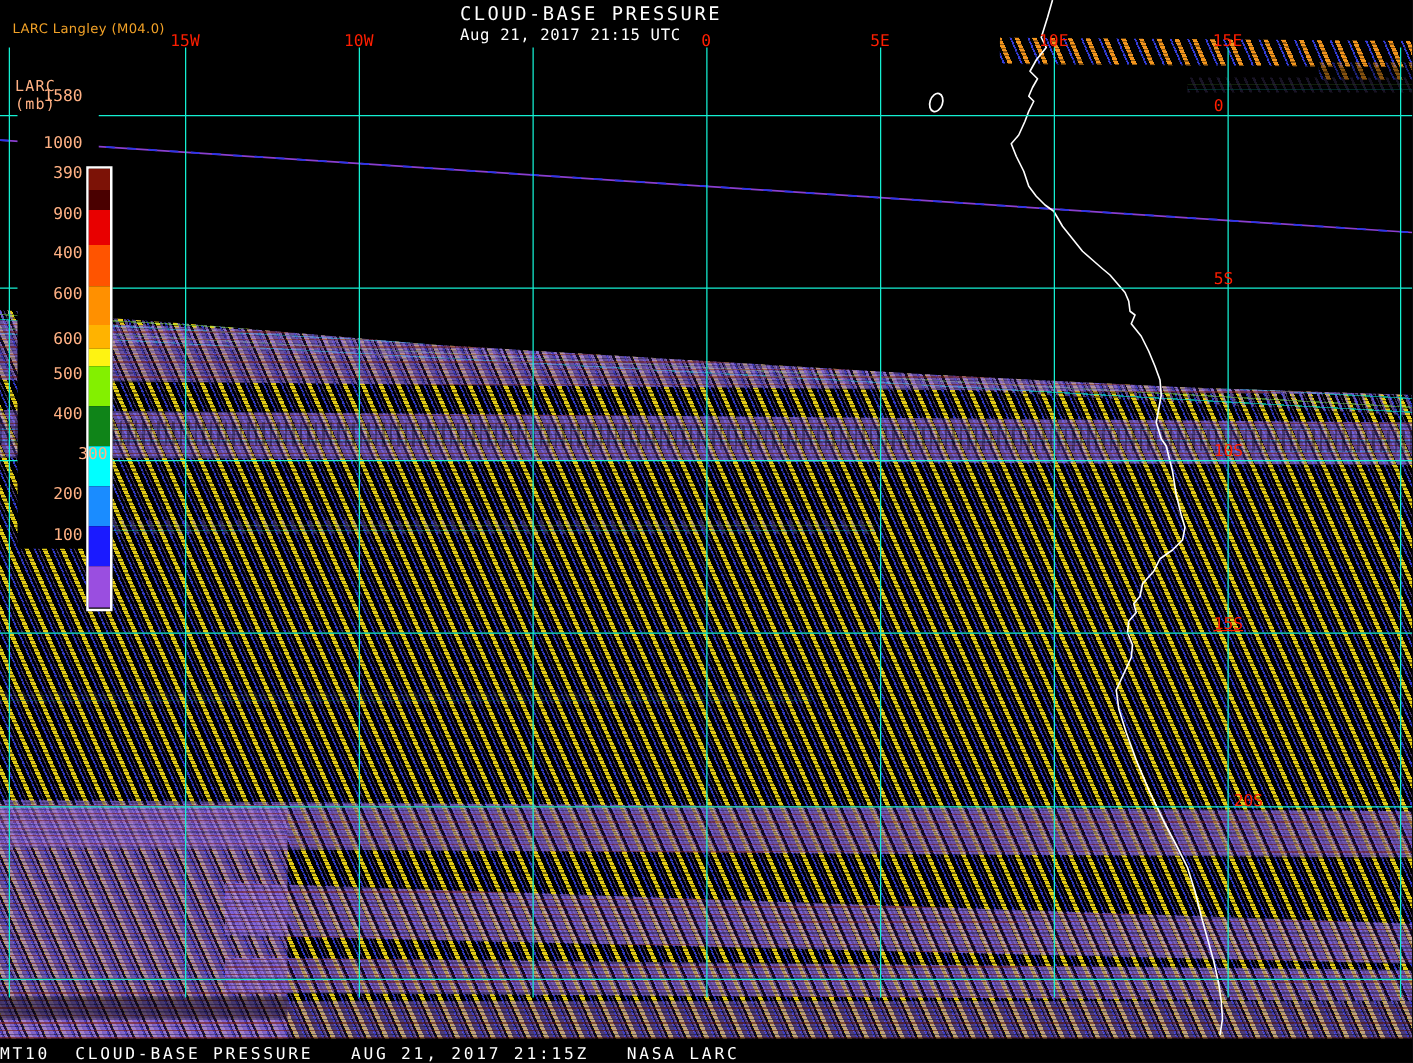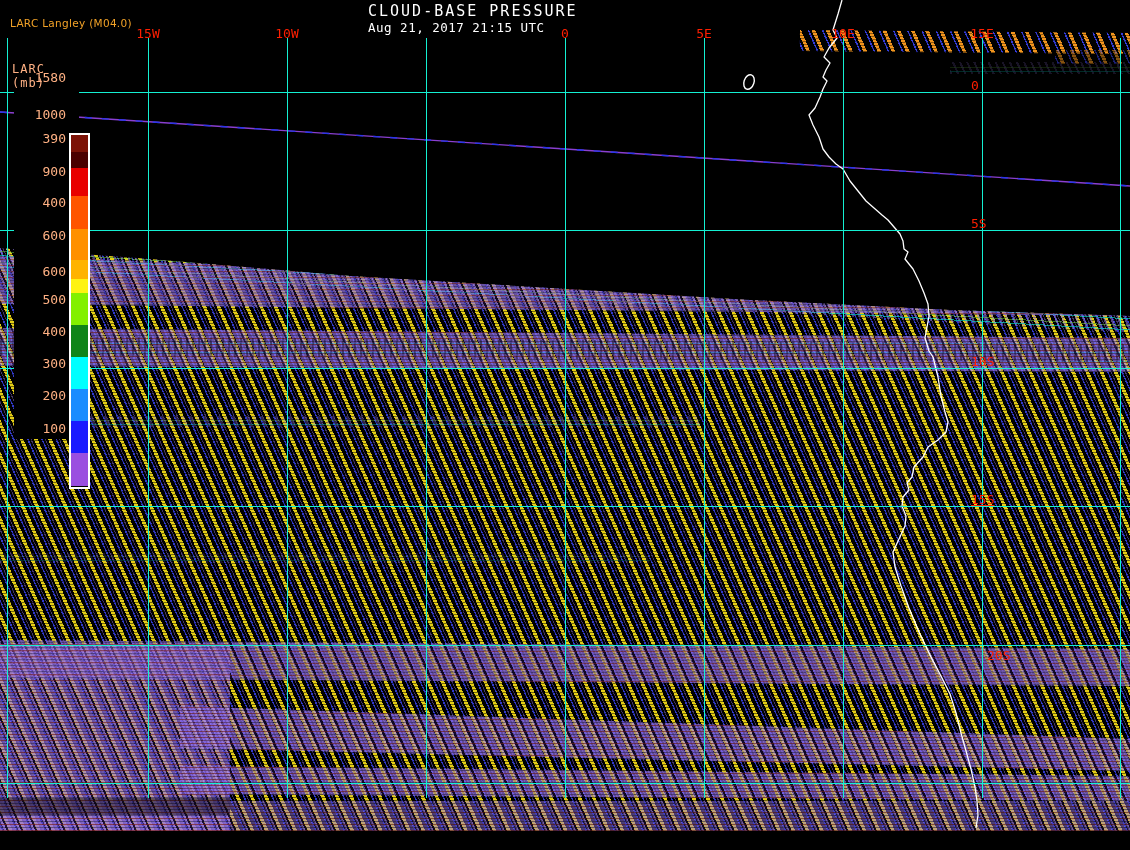--- a/index.html
+++ b/index.html
@@ -130,21 +130,21 @@
       <div class="vline" style="left: 1120px;"></div>
       <div class="hline" style="top: 92px;"></div>
       <div class="lat-label" style="top: 78px;">0</div>
       <div class="hline" style="top: 230px;"></div>
       <div class="lat-label" style="top: 216px; text-align: center;">5S</div>
       <div class="hline" style="top: 368px;"></div>
       <div class="lat-label" style="top: 354px;">10S</div>
       <div class="hline" style="top: 506px;"></div>
       <div class="lat-label" style="top: 492px; text-decoration: underline;">15S</div>
       <div class="hline" style="top: 645px;"></div>
-      <div class="lat-label" style="top: 648px; padding-left: 16px;">20S</div>
+      <div class="lat-label" style="top: 634px; padding-left: 16px;">20S</div>
       <div class="hline" style="top: 783px;"></div>
     </div>
 
   <div class="cb-panel">
     <div class="cb-title" style="position:absolute;left:-2px;top:5px;">LARC (mb)</div>
     <div class="cb-frame" id="cb-frame">
         <div class="cb-seg" style="top: 0px; height: 17px; background: rgb(124, 18, 6);"></div>
         <div class="cb-seg" style="top: 17px; height: 16px; background: rgb(74, 0, 0);"></div>
         <div class="cb-seg" style="top: 33px; height: 28px; background: rgb(232, 0, 0);"></div>
         <div class="cb-seg" style="top: 61px; height: 33px; background: rgb(255, 84, 0);"></div>
@@ -161,24 +161,27 @@
     <div id="cb-ticks" style="left:0;top:0;width:52px;height:382px;">
         <div class="cb-tick" style="top: 13px;">1580</div>
         <div class="cb-tick" style="top: 32px; margin-top: 18px;">1000</div>
         <div class="cb-tick" style="top: 74px;">390</div>
         <div class="cb-tick" style="top: 107px;">900</div>
         <div class="cb-tick" style="top: 138px;">400</div>
         <div class="cb-tick" style="top: 171px;">600</div>
         <div class="cb-tick" style="top: 207px;">600</div>
         <div class="cb-tick" style="top: 235px;">500</div>
         <div class="cb-tick" style="top: 267px;">400</div>
-        <div class="cb-tick" style="top: 299px;">300</div>
+        <div class="cb-tick" style="top: 299px; margin-left: 20px;">300</div>
         <div class="cb-tick" style="top: 331px;">200</div>
         <div class="cb-tick" style="top: 364px;">100</div>
       </div>
   </div>
 
   <div class="src">LARC Langley (M04.0)</div>
   <div class="ttl">CLOUD-BASE PRESSURE</div>
   <div class="sub">Aug 21, 2017 21:15 UTC</div>
 
+  <div class="statusbar">
+    <span class="status-text">MT10  CLOUD-BASE PRESSURE   AUG 21, 2017 21:15Z   NASA LARC</span>
+  </div>
 
 </div>
 
 </body></html>

